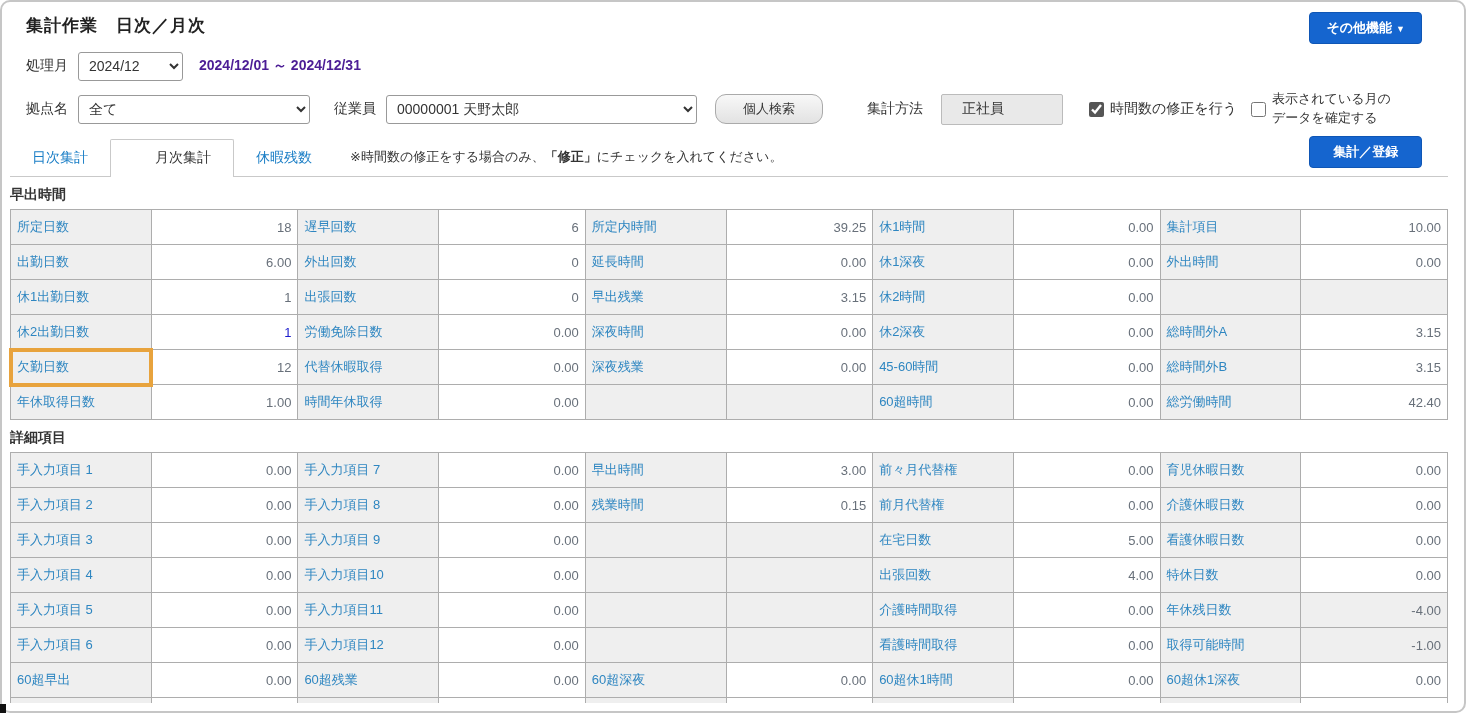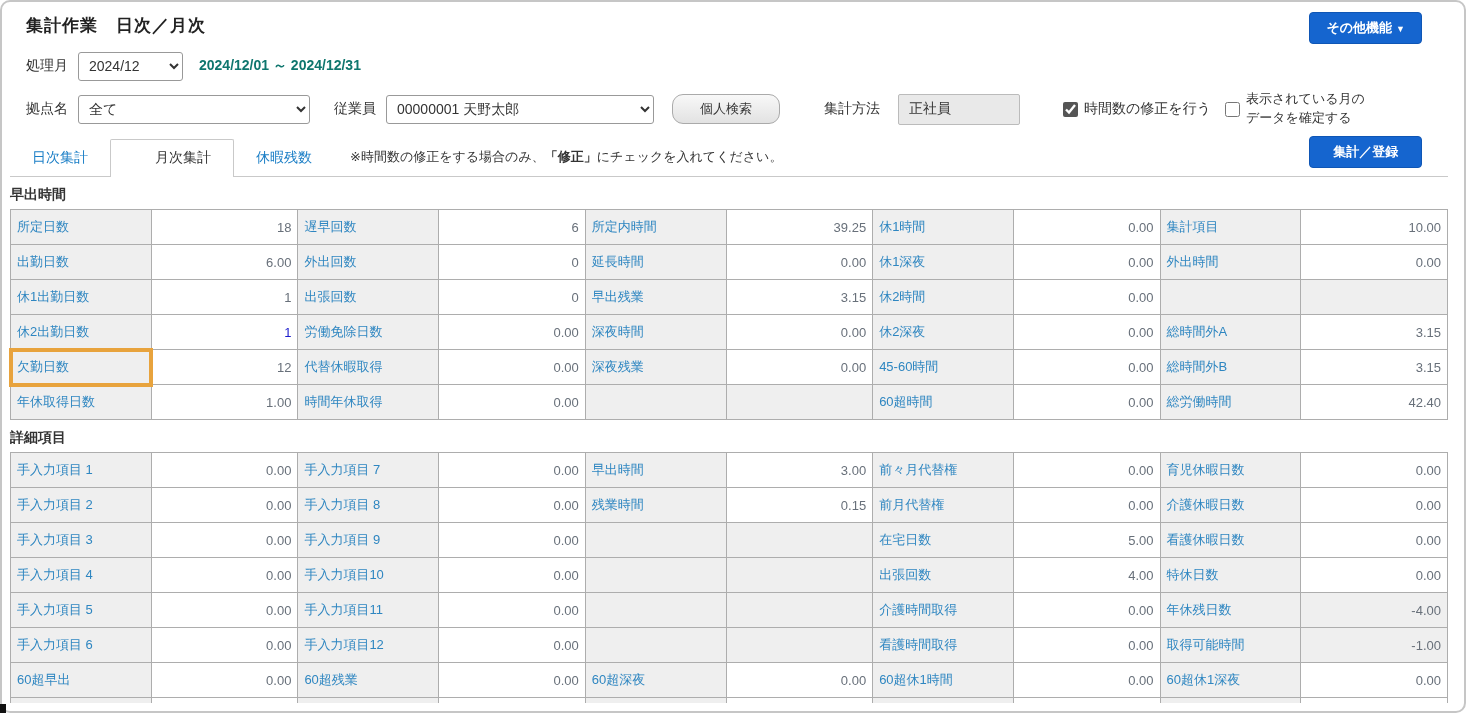--- a/index.html
+++ b/index.html
@@ -29,30 +29,30 @@
   .filter-row { display:flex; align-items:center; margin-left:16px; }
   .filter-row.r1 { margin-bottom:12px; height:30px; }
   .filter-row.r2 { height:32px; }
   .flabel { font-size:14px; color:#333; margin-right:10px; white-space:nowrap; }
   select {
     font-family:inherit; font-size:14px; color:#333; border:1px solid #999;
     border-radius:3px; background:#fff; height:29px; padding:2px 6px;
   }
   .sel-month { width:105px; }
   .sel-site  { width:232px; margin-right:24px; }
-  .sel-emp   { width:268px; margin-right:18px; }
-  .range-text { font-size:14px; font-weight:bold; color:#0f766e; margin-left:16px; }
+  .sel-emp   { width:311px; margin-right:18px; }
+  .range-text { font-size:14px; font-weight:bold; color:#4c1d95; margin-left:16px; }
   .btn-gray {
     font-family:inherit; font-size:13px; color:#333; background:linear-gradient(#f8f8f8,#e2e2e2);
     border:1px solid #aaa; border-radius:11px; padding:5px 27px; cursor:pointer; margin-right:44px;
     white-space:nowrap;
   }
   .method-box {
     font-family:inherit; font-size:14px; color:#333; background:#e9e9e9;
-    border:1px solid #bbb; border-radius:2px; width:122px; height:31px; padding:4px 10px; margin-right:43px;
+    border:1px solid #bbb; border-radius:2px; width:122px; height:31px; padding:4px 20px; margin-right:26px;
   }
   .chk-group { display:flex; align-items:center; margin-right:14px; }
   .chk-group input[type=checkbox] { width:15px; height:15px; accent-color:#555; margin-right:6px; cursor:pointer; }
   .chk-label { font-size:14px; color:#333; cursor:pointer; white-space:nowrap; }
   .chk-label.small { font-size:13px; line-height:1.45; }
 
   .main { margin:0 0 0 0; }
   .tabbar { display:flex; align-items:flex-end; border-bottom:1px solid #c9c9c9; margin-top:14px; }
   .tab {
     font-size:14px; padding:9px 22px; cursor:pointer; color:#1a7ec6; position:relative; white-space:nowrap;

